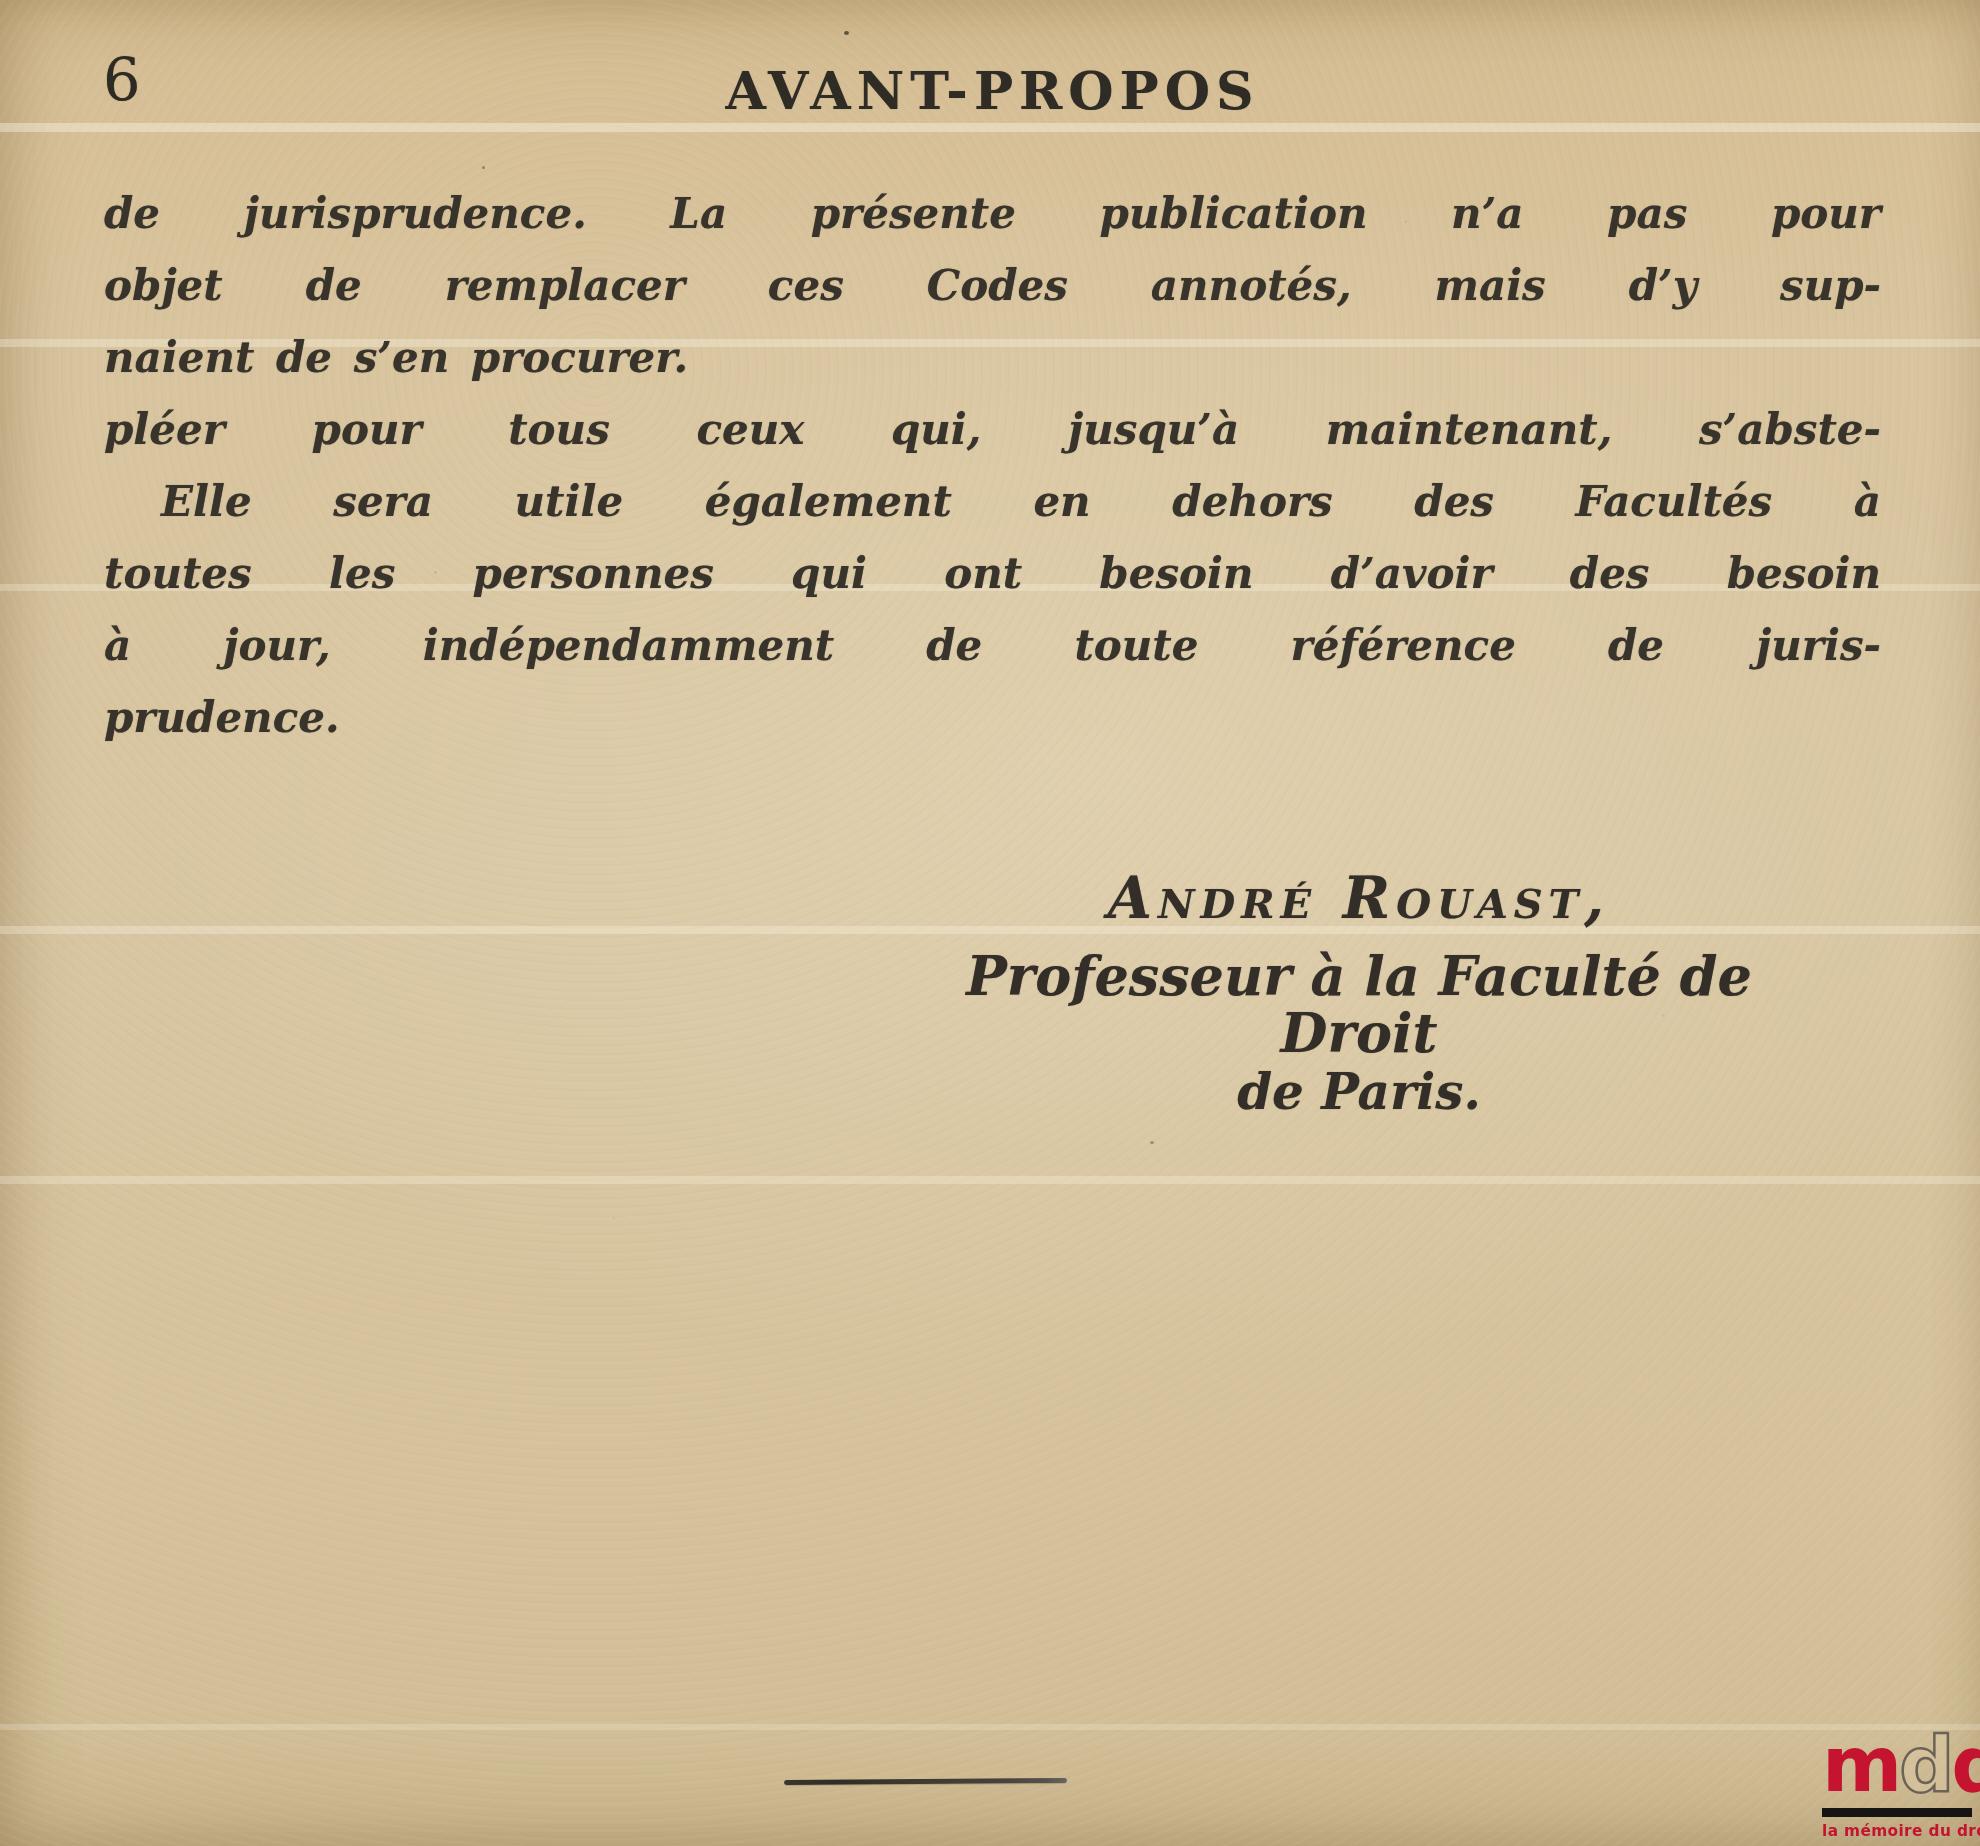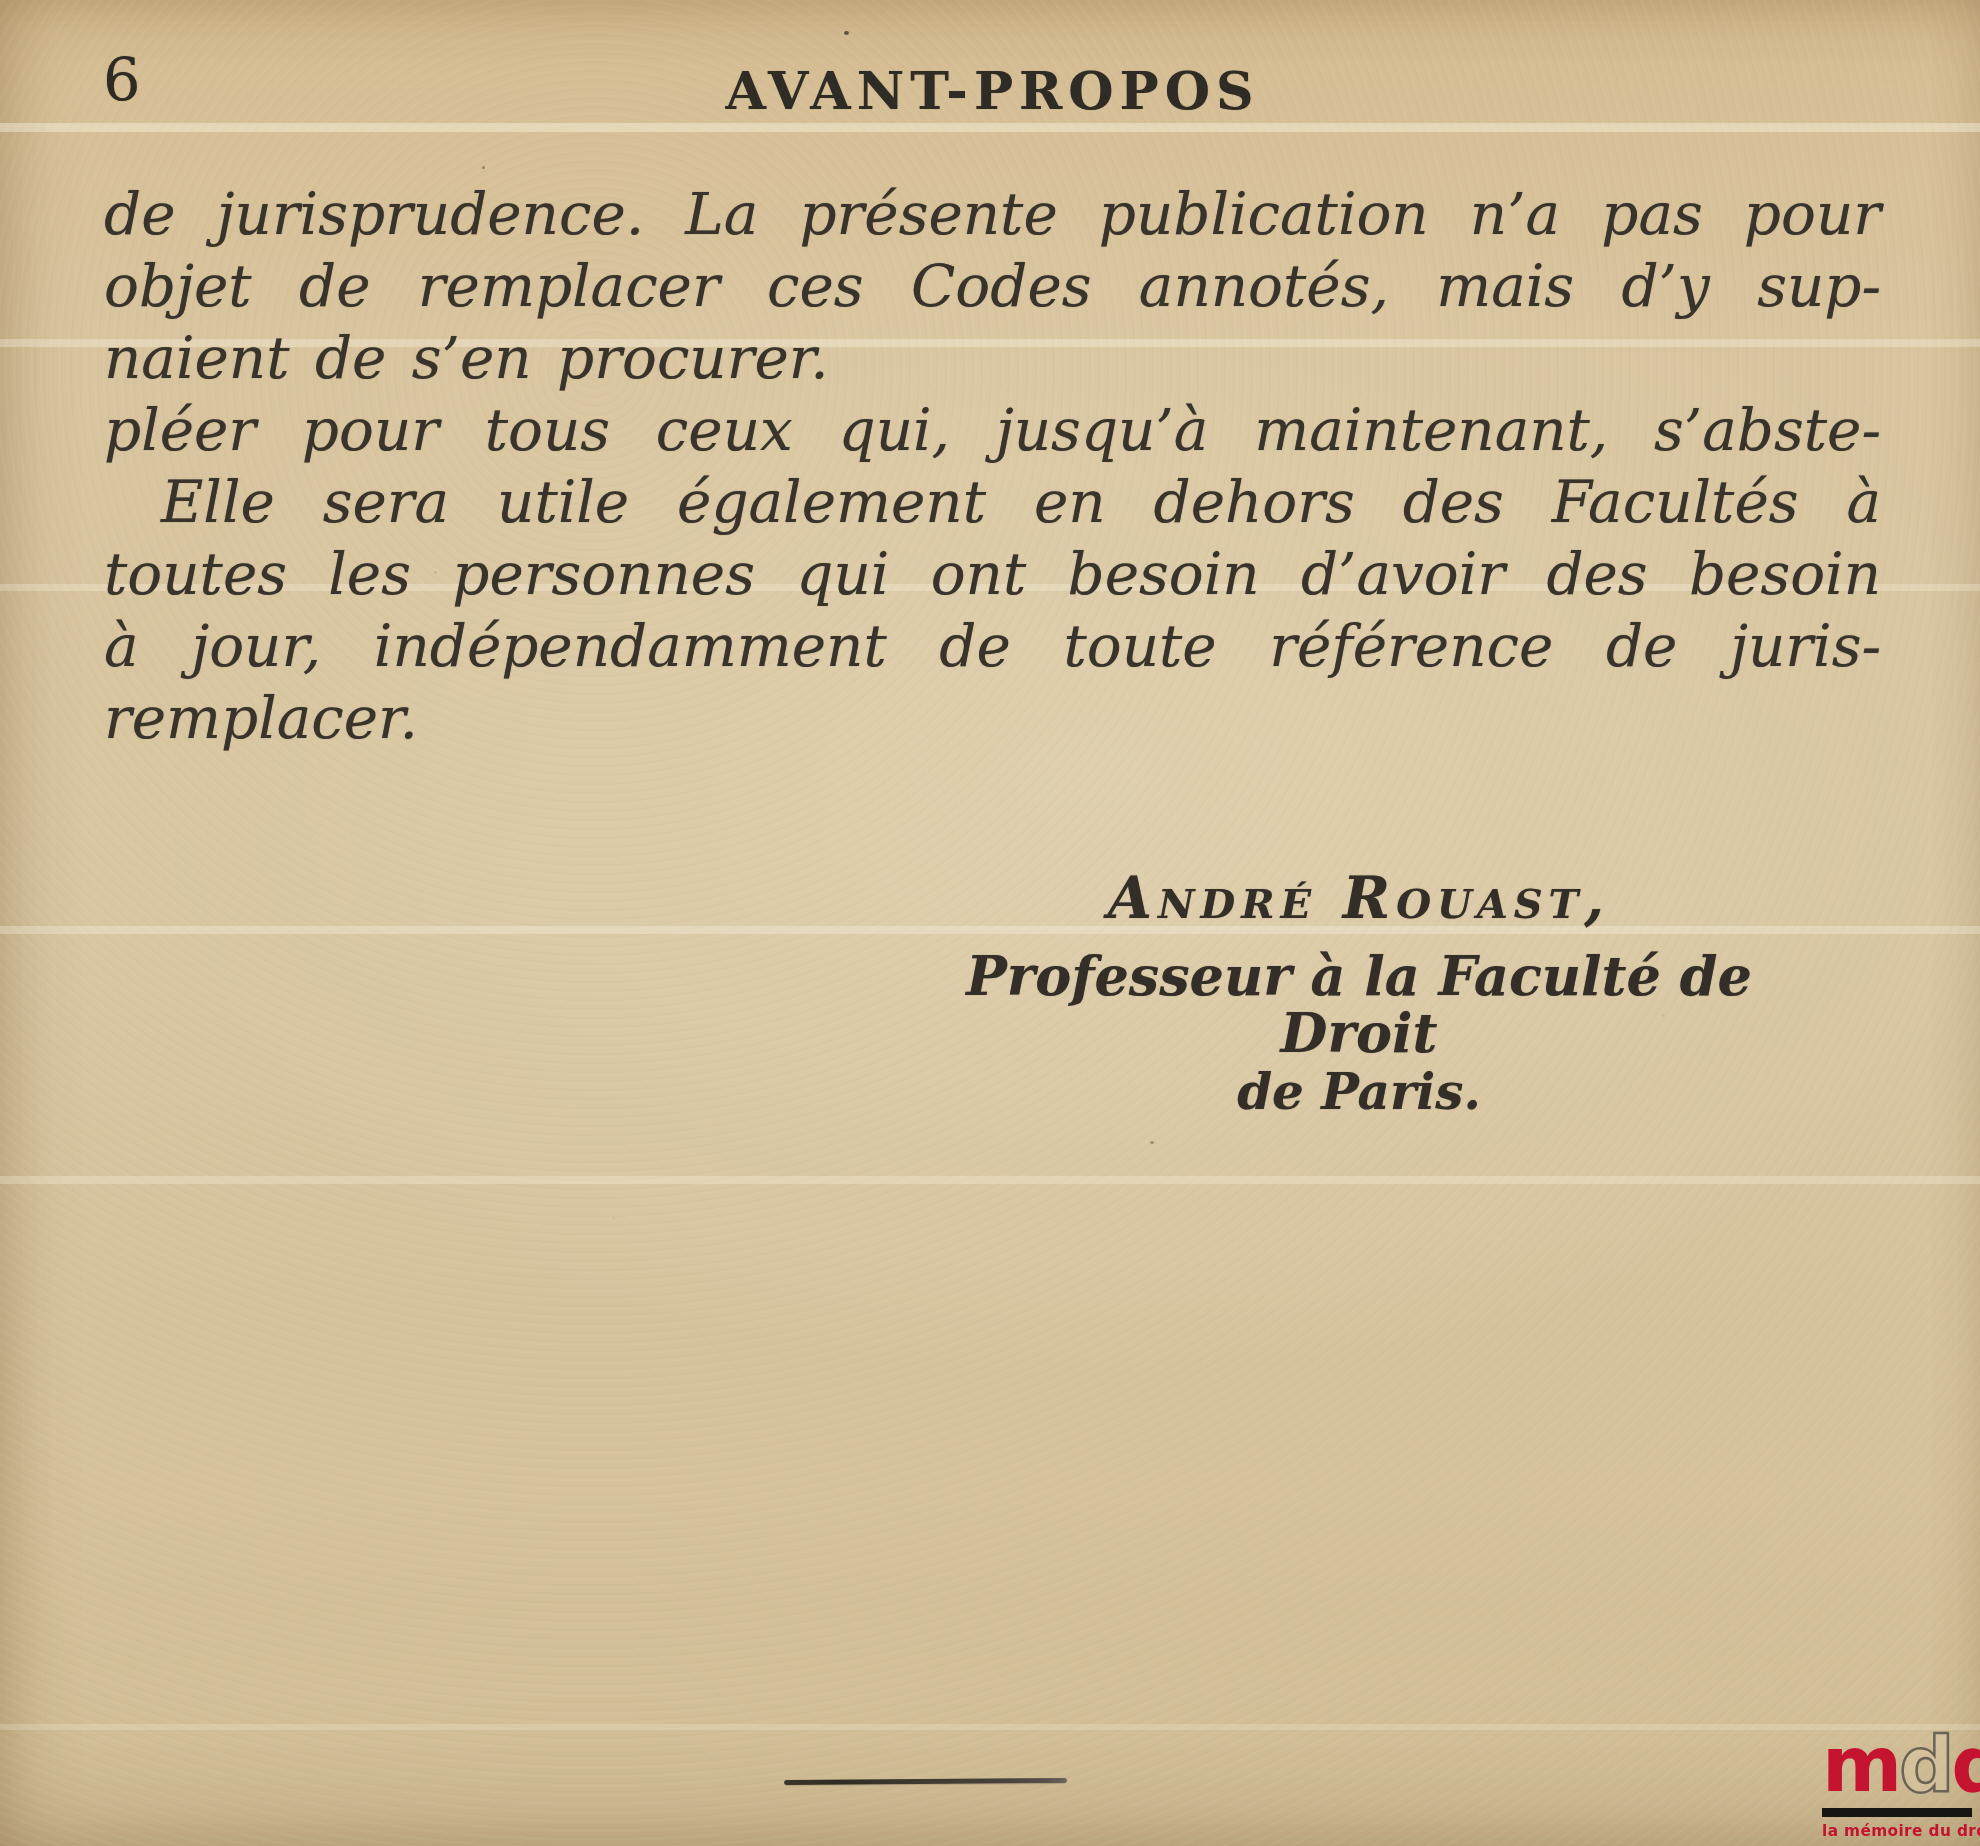--- a/index.html
+++ b/index.html
@@ -48,24 +48,25 @@
     position: absolute; left: 104px; top: 65px; width: 1777px;
     text-align: center;
     font-size: 52px; line-height: 1; font-weight: bold;
     letter-spacing: 6px; color: #2f2c25;
     text-shadow: 0 0 1px rgba(47,44,37,.45);
   }
 
   .body-text {
     position: absolute; left: 104px; top: 178px; width: 1777px;
     font-style: italic;
-    font-size: 58px; line-height: 72px;
+    font-size: 42px; line-height: 72px;
     color: #38342c;
     text-shadow: 0 0 1px rgba(56,52,44,.55);
     word-spacing: 7px;
+    font-weight: bold;
   }
   .line { height: 72px; white-space: nowrap; }
   .line.full { text-align: justify; text-align-last: justify; white-space: normal; }
   .line.indent { padding-left: 57px; }
 
   .signature {
     position: absolute; left: 891px; top: 863px; width: 936px;
     text-align: center; color: #332f28;
     text-shadow: 0 0 1px rgba(51,47,40,.5);
     font-style: italic;
@@ -127,21 +128,21 @@
   <div class="running-header">AVANT-PROPOS</div>
 
   <div class="body-text">
     <div class="line full">de jurisprudence. La présente publication n’a pas pour</div>
     <div class="line full">objet de remplacer ces Codes annotés, mais d’y sup-</div>
     <div class="line">naient de s’en procurer.</div>
     <div class="line full">pléer pour tous ceux qui, jusqu’à maintenant, s’abste-</div>
     <div class="line full indent">Elle sera utile également en dehors des Facultés à</div>
     <div class="line full">toutes les personnes qui ont besoin d’avoir des besoin</div>
     <div class="line full">à jour, indépendamment de toute référence de juris-</div>
-    <div class="line">remplacer.</div>
+    <div class="line">prudence.</div>
   </div>
 
   <div class="signature">
     <div class="sig-name">André Rouast,</div>
     <div class="sig-title1">Professeur à la Faculté de Droit</div>
     <div class="sig-title2">de Paris.</div>
   </div>
 
   <div class="end-rule"></div>
 

